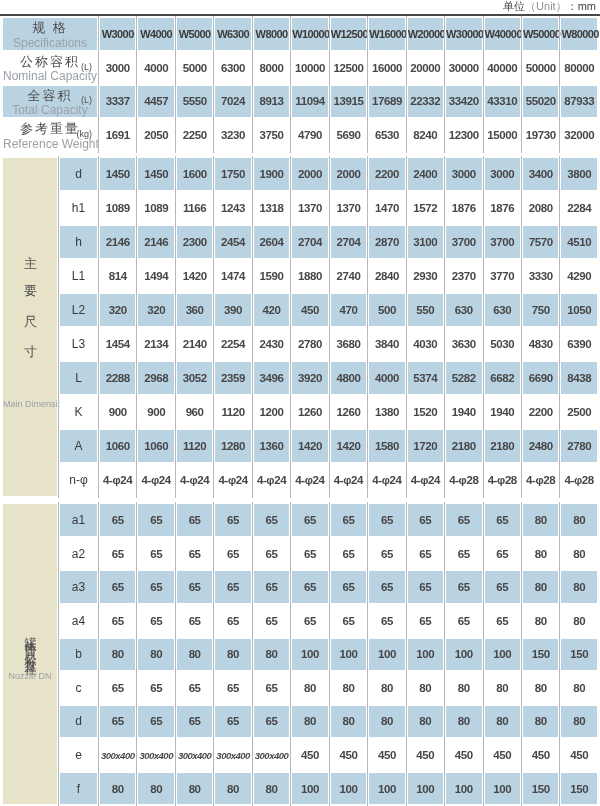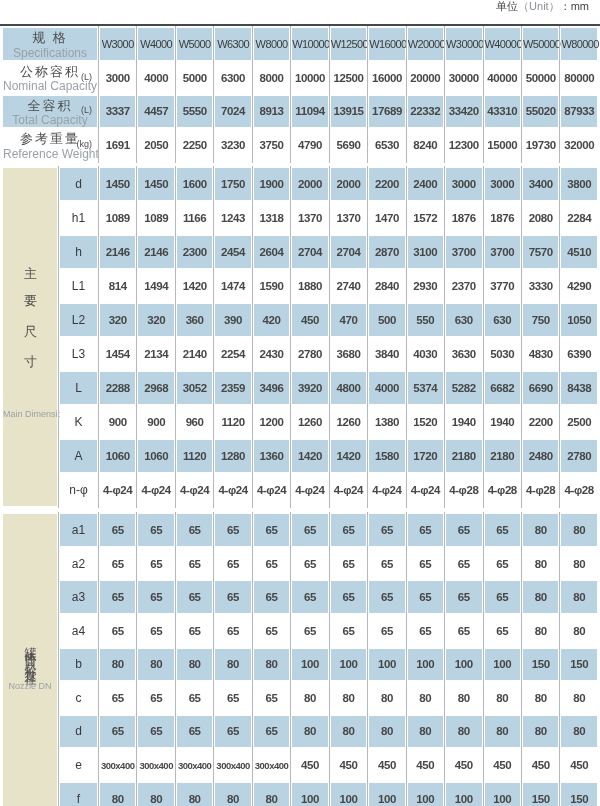--- a/index.html
+++ b/index.html
@@ -3,21 +3,21 @@
 <meta charset="utf-8">
 <style>
   html,body{margin:0;padding:0;background:#fff;}
   .page{
     width:600px;height:806px;overflow:hidden;background:#fff;
     font-family:"Liberation Sans","DejaVu Sans",sans-serif;
     position:relative;
   }
   
   .unit-note{
-    height:24px;line-height:13px;text-align:right;padding-right:11px;
+    height:14px;line-height:13px;text-align:right;padding-right:4px;
     font-size:11px;color:#3f3f3f;white-space:nowrap;
   }
   .unit-note .en{color:#8b9196;}
   
   table{
     border-collapse:separate;border-spacing:3px 2px;
     table-layout:fixed;width:600px;
   }
   #t-top{border-top:2px solid #45494d;margin-top:0;}
   #t-main{margin-top:3px;}
@@ -29,24 +29,24 @@
   #t-nozzle td{height:31.6px;}
   .blue{background:#bad3e2;}
   .white{background:#ffffff;}
   .beige{background:#e7e3c9;}
   
   .line::after{
     content:"";position:absolute;top:-2px;bottom:-2px;right:-2px;width:1px;
     background:#b5b9bb;
   }
   
-  .colhead{font-size:11px;font-weight:400;color:#3c3c3c;letter-spacing:-0.6px;}
+  .colhead{font-size:11px;font-weight:700;color:#3c3c3c;letter-spacing:-0.6px;}
   
   .num{font-size:11.5px;font-weight:700;color:#474747;letter-spacing:-0.4px;}
-  .num.small{font-size:9.5px;letter-spacing:-0.5px;}
+  .num.small{font-size:9.5px;letter-spacing:-0.5px;font-style:italic;}
   
   .speclabel{line-height:1.1;}
   .speclabel .zh{font-size:13px;color:#4d4d4d;letter-spacing:2px;font-weight:500;}
   .speclabel .en{display:block;font-size:12px;color:#9aa1a6;letter-spacing:0;margin-top:1px;}
   .speclabel .unit{position:absolute;right:5px;top:50%;transform:translateY(-50%);
     font-size:9px;color:#4d4d4d;letter-spacing:0;}
   
   .rowlabel{font-size:12px;color:#3a3a3a;font-weight:400;}
   
   .sidebar-inner{text-align:center;}

